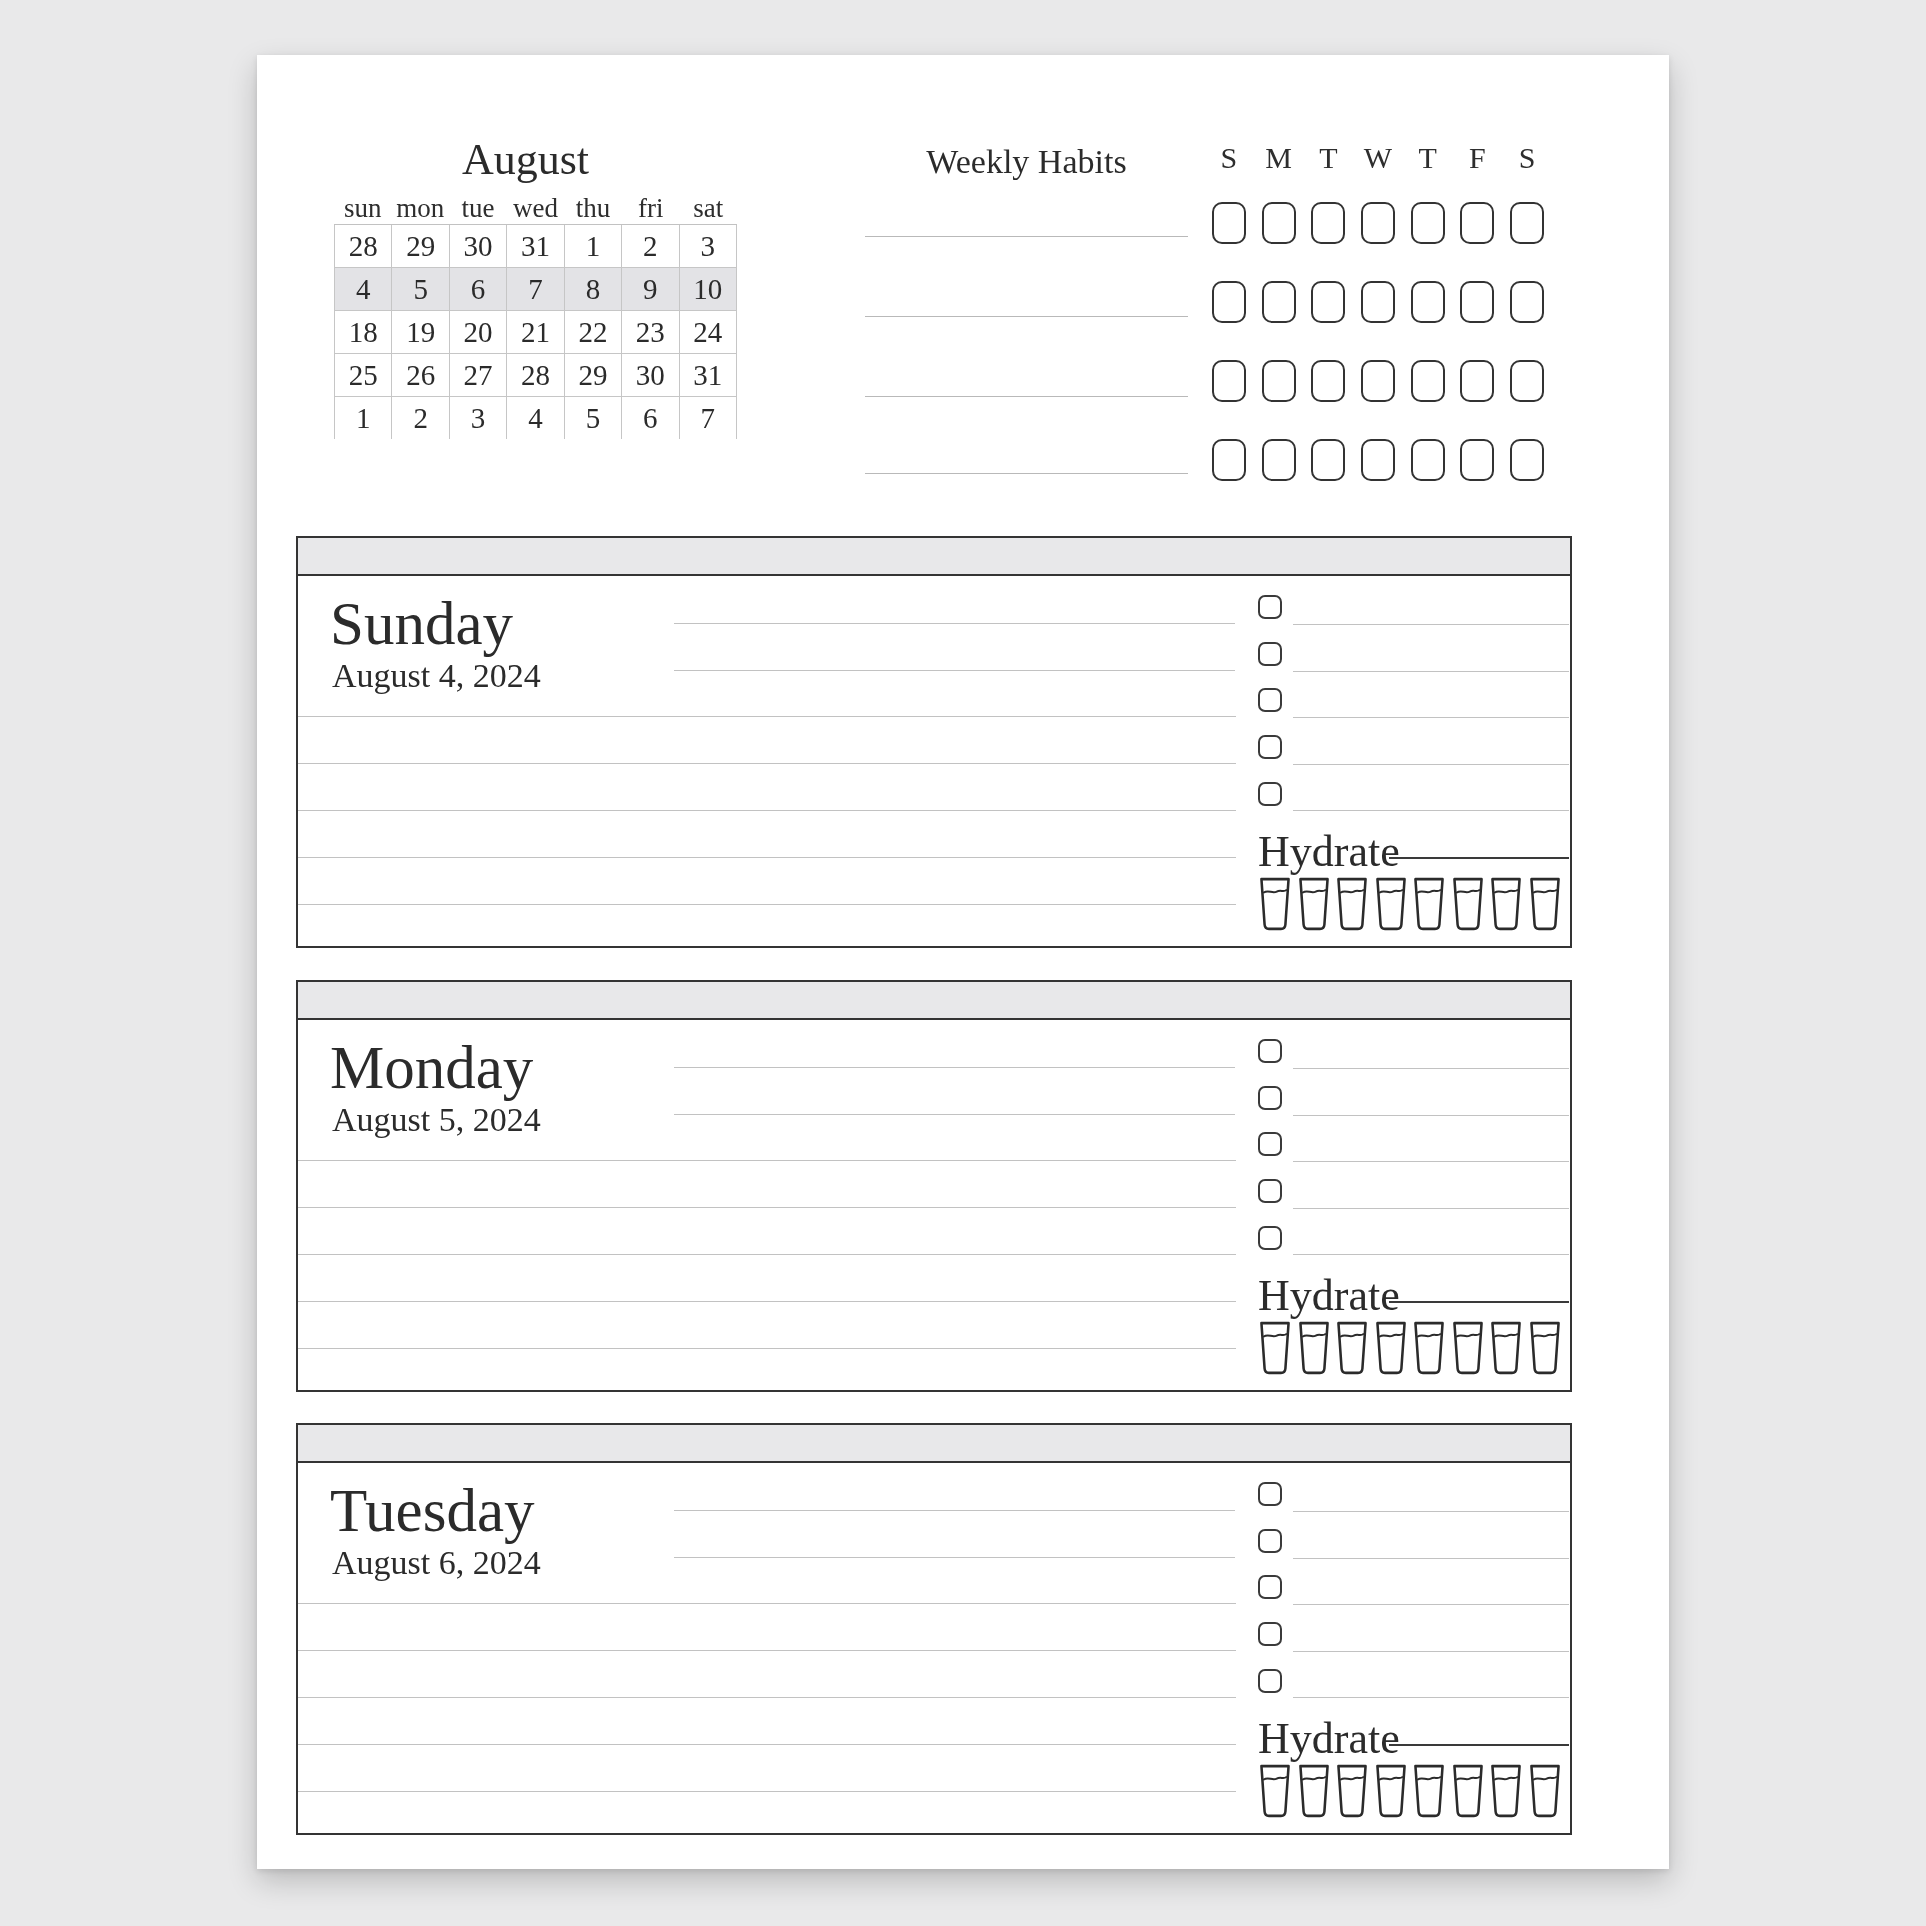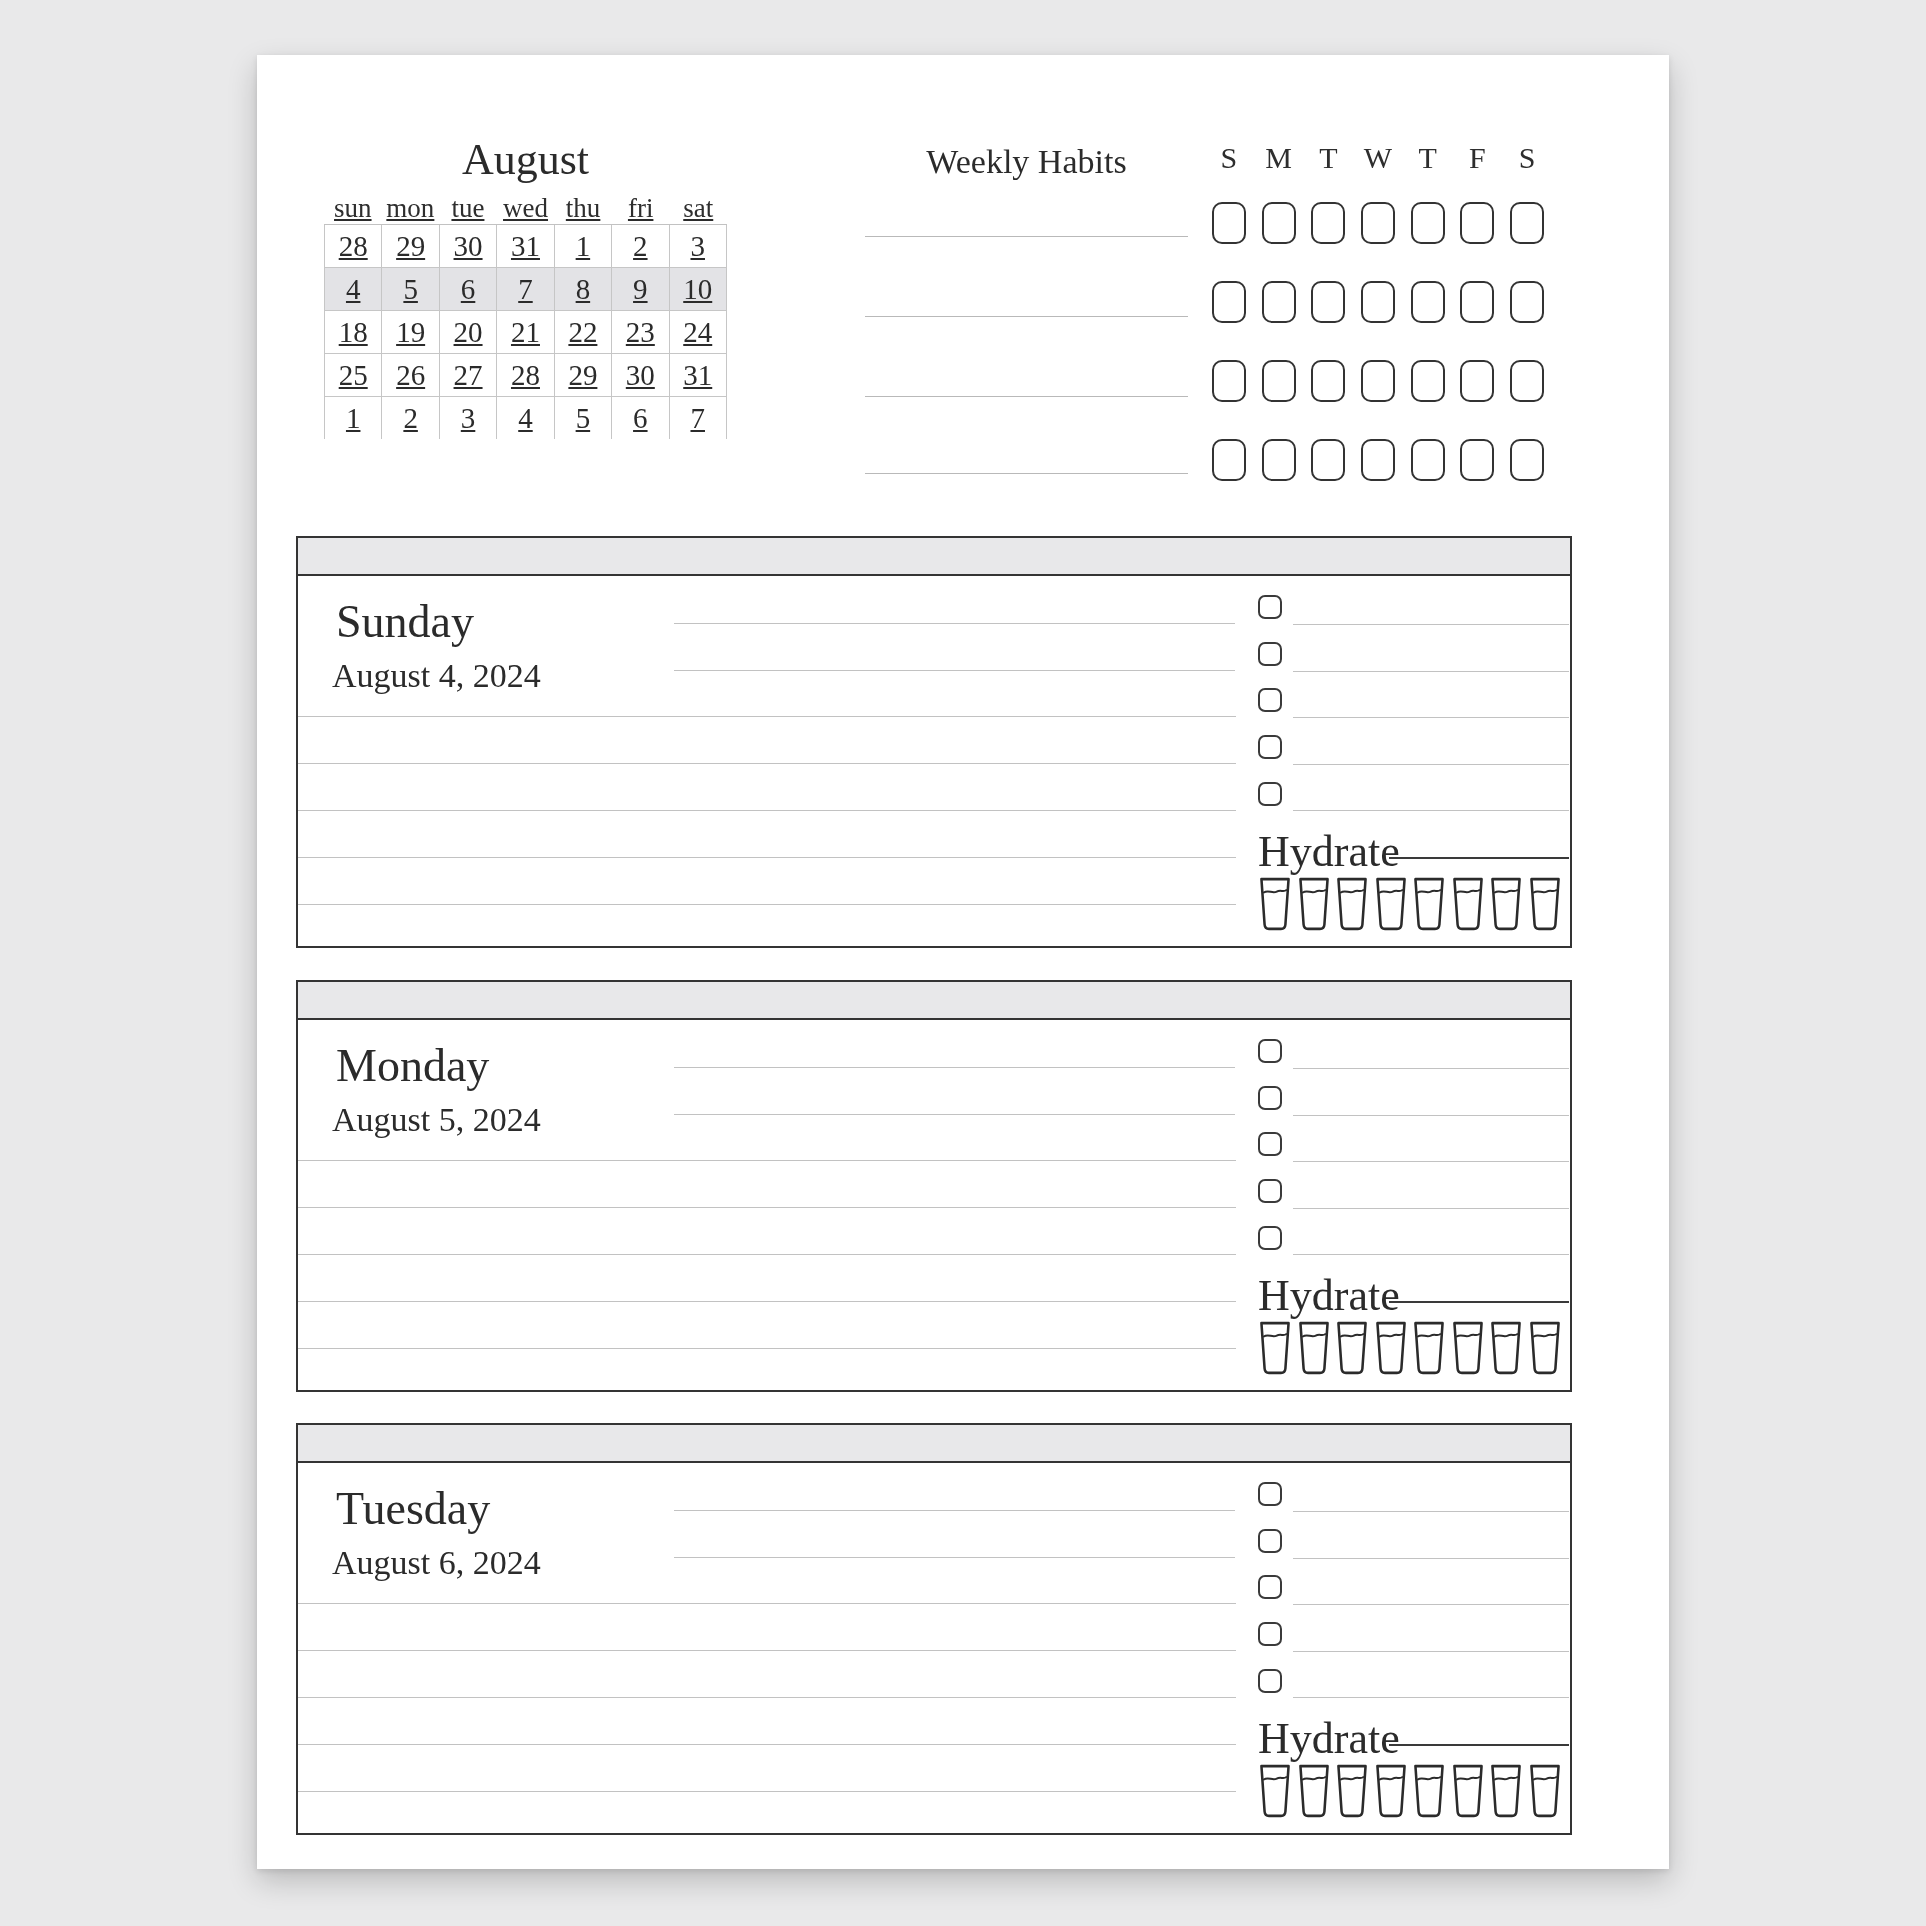--- a/index.html
+++ b/index.html
@@ -15,21 +15,21 @@
     width:1412px;height:1814px;
     background:#ffffff;
     box-shadow:0 12px 28px rgba(0,0,0,.20), 0 2px 6px rgba(0,0,0,.10);
   }
 
   
   .cal-title{
     position:absolute;left:67px;top:81px;width:403px;
     text-align:center;font-size:44px;line-height:1.1;
   }
-  .cal{position:absolute;left:67px;top:139px;width:403px;text-decoration:underline;}
+  .cal{position:absolute;left:77px;top:139px;width:403px;}
   .cal-row{display:flex;border-bottom:1.5px solid #c6c6c6;}
   .cal-row.head{border-bottom:1.5px solid #c2c2c2;}
   .cal-row:last-child{border-bottom:none;}
   .cal-row .ch{
     flex:1;height:30px;line-height:28px;text-align:center;
     font-size:27px;color:#2e2e2e;
   }
   .cal-row .cc{
     flex:1;height:42px;line-height:42px;text-align:center;
     font-size:29px;border-right:1.5px solid #c6c6c6;
@@ -57,22 +57,22 @@
     border:2.4px solid #333;border-radius:10px;background:#fff;
   }
 
   
   .panel{
     position:absolute;left:39px;width:1276px;height:412px;
     border:2.5px solid #343434;box-sizing:border-box;background:#fff;
   }
   .strip{height:36px;background:#e8e8ea;border-bottom:2.3px solid #343434;}
   .day-title{
-    position:absolute;left:32px;top:55px;margin:6px;
-    font-size:46px;font-weight:normal;line-height:1;
+    position:absolute;left:32px;top:55px;margin:0;
+    font-size:61px;font-weight:normal;line-height:1;
   }
   .day-date{position:absolute;left:34px;top:119px;font-size:34px;line-height:1.1;}
   .nl{position:absolute;height:0;border-top:1.7px solid #c2c2c2;}
   .nl.s{left:376px;width:561px;}
   .nl.f{left:0;width:938px;}
   .tbox{
     position:absolute;left:960px;width:24px;height:24px;box-sizing:border-box;
     border:2.2px solid #3a3a3a;border-radius:7px;background:#fff;
   }
   .tline{position:absolute;left:995px;width:276px;height:0;border-top:1.7px solid #c2c2c2;}

